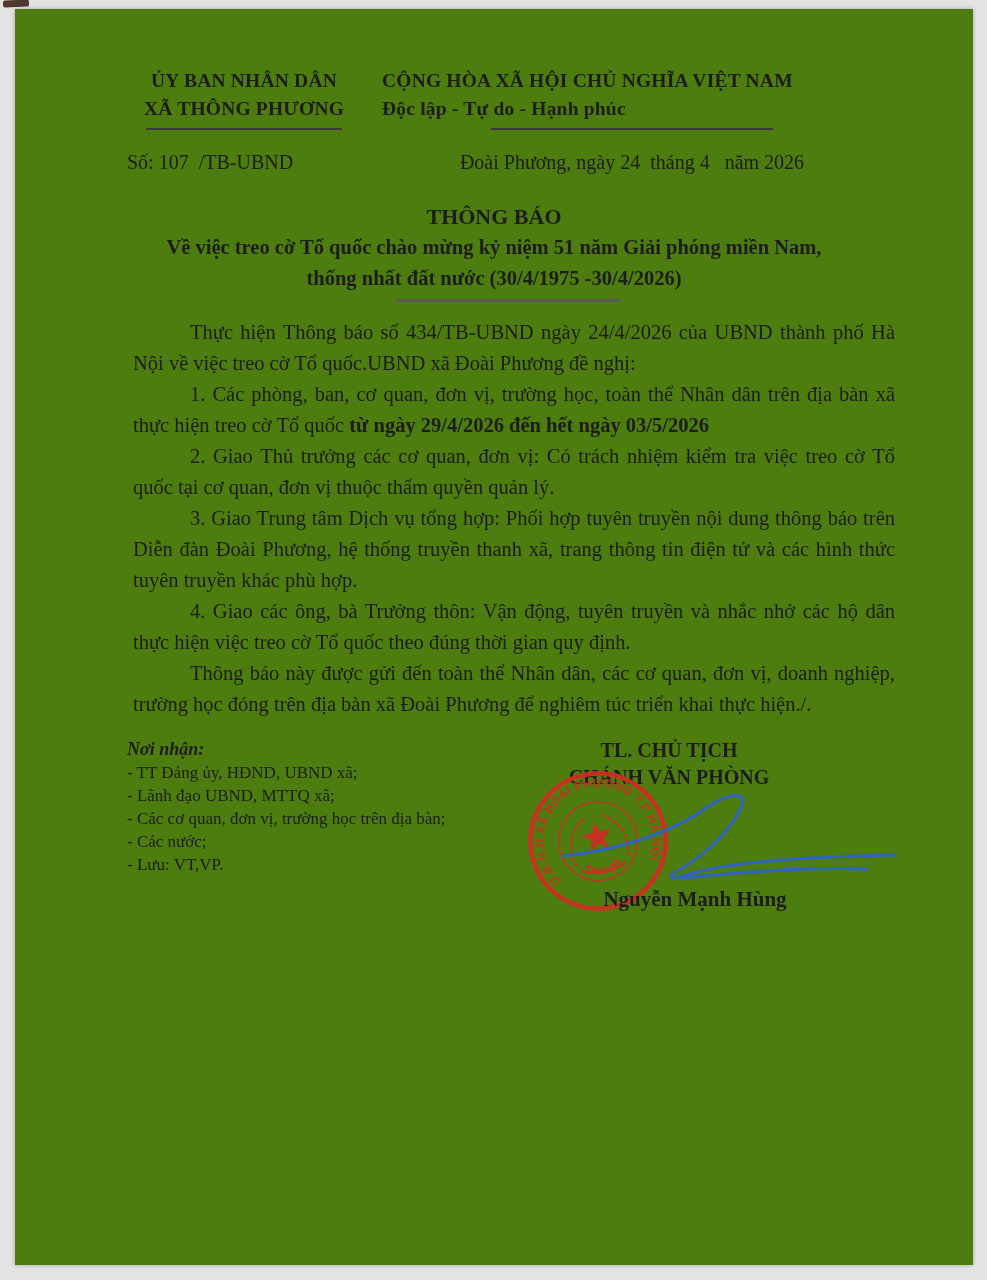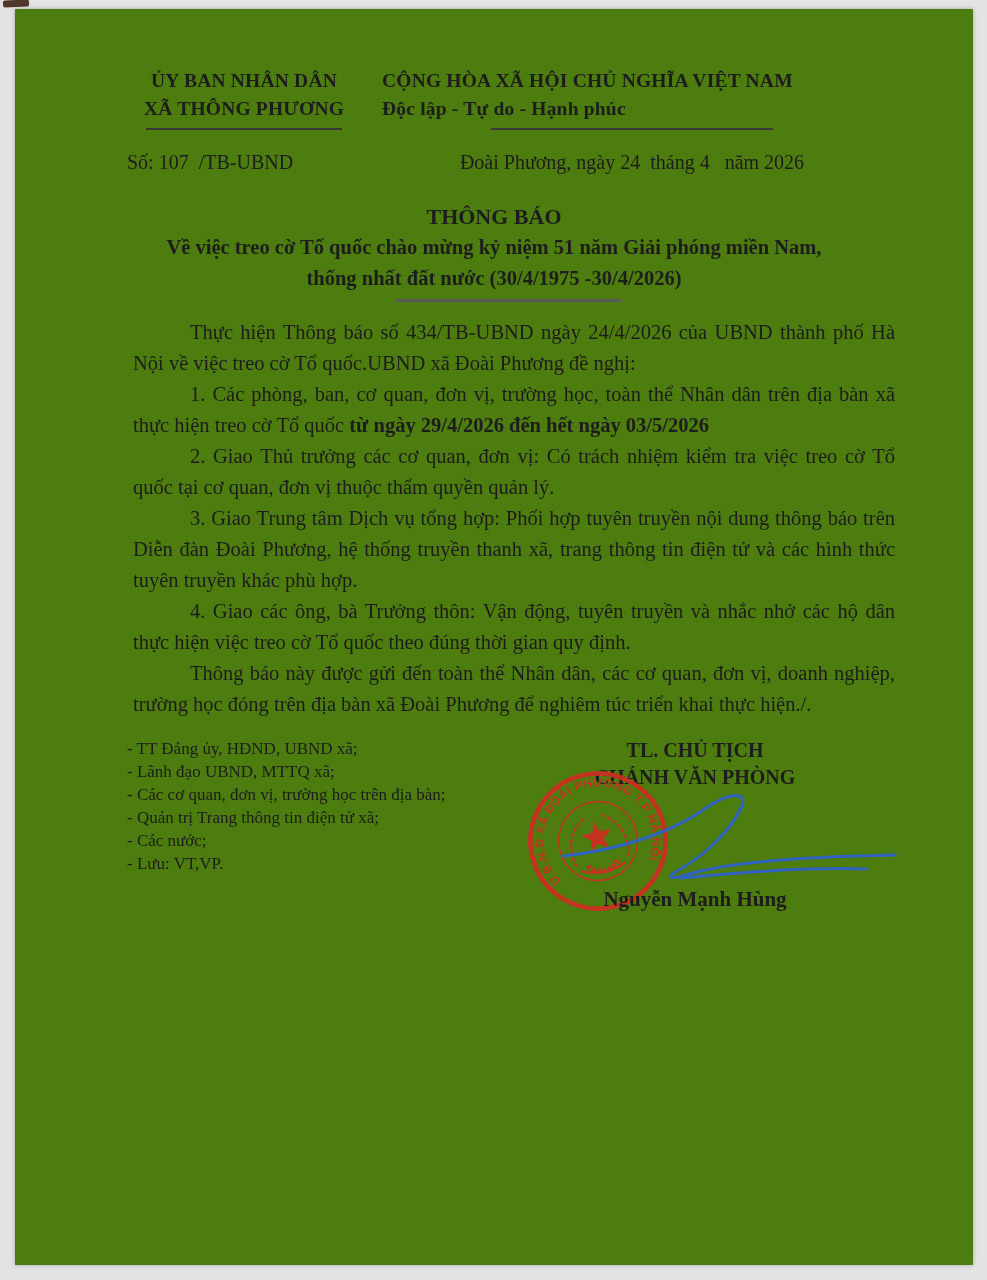--- a/index.html
+++ b/index.html
@@ -35,21 +35,21 @@
   .rule-title{width:226px;height:2.5px;background:#5a5a5a;margin:5px auto 0;transform:translateX(14px);}
   
   .bodytext{position:absolute;left:98px;top:308px;width:762px;
     font-size:20.5px;line-height:31px;text-align:justify;margin-left:20px;}
   .bodytext p{margin:0;text-indent:57px;}
   .b{font-weight:bold;}
   
   .recipients{position:absolute;left:112px;top:728px;}
   .recipients-heading{font-weight:bold;font-style:italic;font-size:18px;line-height:24px;}
   .recipients-item{font-size:17px;line-height:23px;}
-  .sig-titles{position:absolute;left:490px;top:728px;width:380px;text-align:center;
+  .sig-titles{position:absolute;left:464px;top:728px;width:380px;text-align:center;
     font-weight:bold;font-size:20px;line-height:27px;font-family:Liberation Serif, serif;}
   .stamp{position:absolute;left:508px;top:757px;width:150px;height:150px;opacity:.93;}
   .signature{position:absolute;left:530px;top:771px;width:370px;height:112px;}
   .signer-name{position:absolute;left:480px;top:878px;width:400px;text-align:center;
     font-weight:bold;font-size:21px;}
 </style>
 </head>
 <body>
 
 <div class="page">
@@ -79,24 +79,24 @@
   <div class="bodytext">
     <p>Thực hiện Thông báo số 434/TB-UBND ngày 24/4/2026 của UBND thành phố Hà Nội về việc treo cờ Tổ quốc.UBND xã Đoài Phương đề nghị:</p>
     <p><span>1. Các phòng, ban, cơ quan, đơn vị, trường học, toàn thể Nhân dân trên địa bàn xã thực hiện treo cờ Tổ quốc </span><span class="b">từ ngày 29/4/2026 đến hết ngày 03/5/2026</span></p>
     <p>2. Giao Thủ trưởng các cơ quan, đơn vị: Có trách nhiệm kiểm tra việc treo cờ Tổ quốc tại cơ quan, đơn vị thuộc thẩm quyền quản lý.</p>
     <p>3. Giao Trung tâm Dịch vụ tổng hợp: Phối hợp tuyên truyền nội dung thông báo trên Diễn đàn Đoài Phương, hệ thống truyền thanh xã, trang thông tin điện tử và các hình thức tuyên truyền khác phù hợp.</p>
     <p>4. Giao các ông, bà Trưởng thôn: Vận động, tuyên truyền và nhắc nhở các hộ dân thực hiện việc treo cờ Tổ quốc theo đúng thời gian quy định.</p>
     <p>Thông báo này được gửi đến toàn thể Nhân dân, các cơ quan, đơn vị, doanh nghiệp, trường học đóng trên địa bàn xã Đoài Phương để nghiêm túc triển khai thực hiện./.</p>
   </div>
 
   <div class="recipients">
+    <div class="recipients-heading">Nơi nhận:</div>
     <div class="recipients-item">- TT Đảng ủy, HĐND, UBND xã;</div>
     <div class="recipients-item">- Lãnh đạo UBND, MTTQ xã;</div>
     <div class="recipients-item">- Các cơ quan, đơn vị, trường học trên địa bàn;</div>
-    <div class="recipients-item">- Quản trị Trang thông tin điện tử xã;</div>
     <div class="recipients-item">- Các nước;</div>
     <div class="recipients-item">- Lưu: VT,VP.</div>
   </div>
 
   <div class="sig-titles">
     <div>TL. CHỦ TỊCH</div>
     <div>CHÁNH VĂN PHÒNG</div>
   </div>
 
   <svg class="stamp" viewBox="0 0 160 160">

